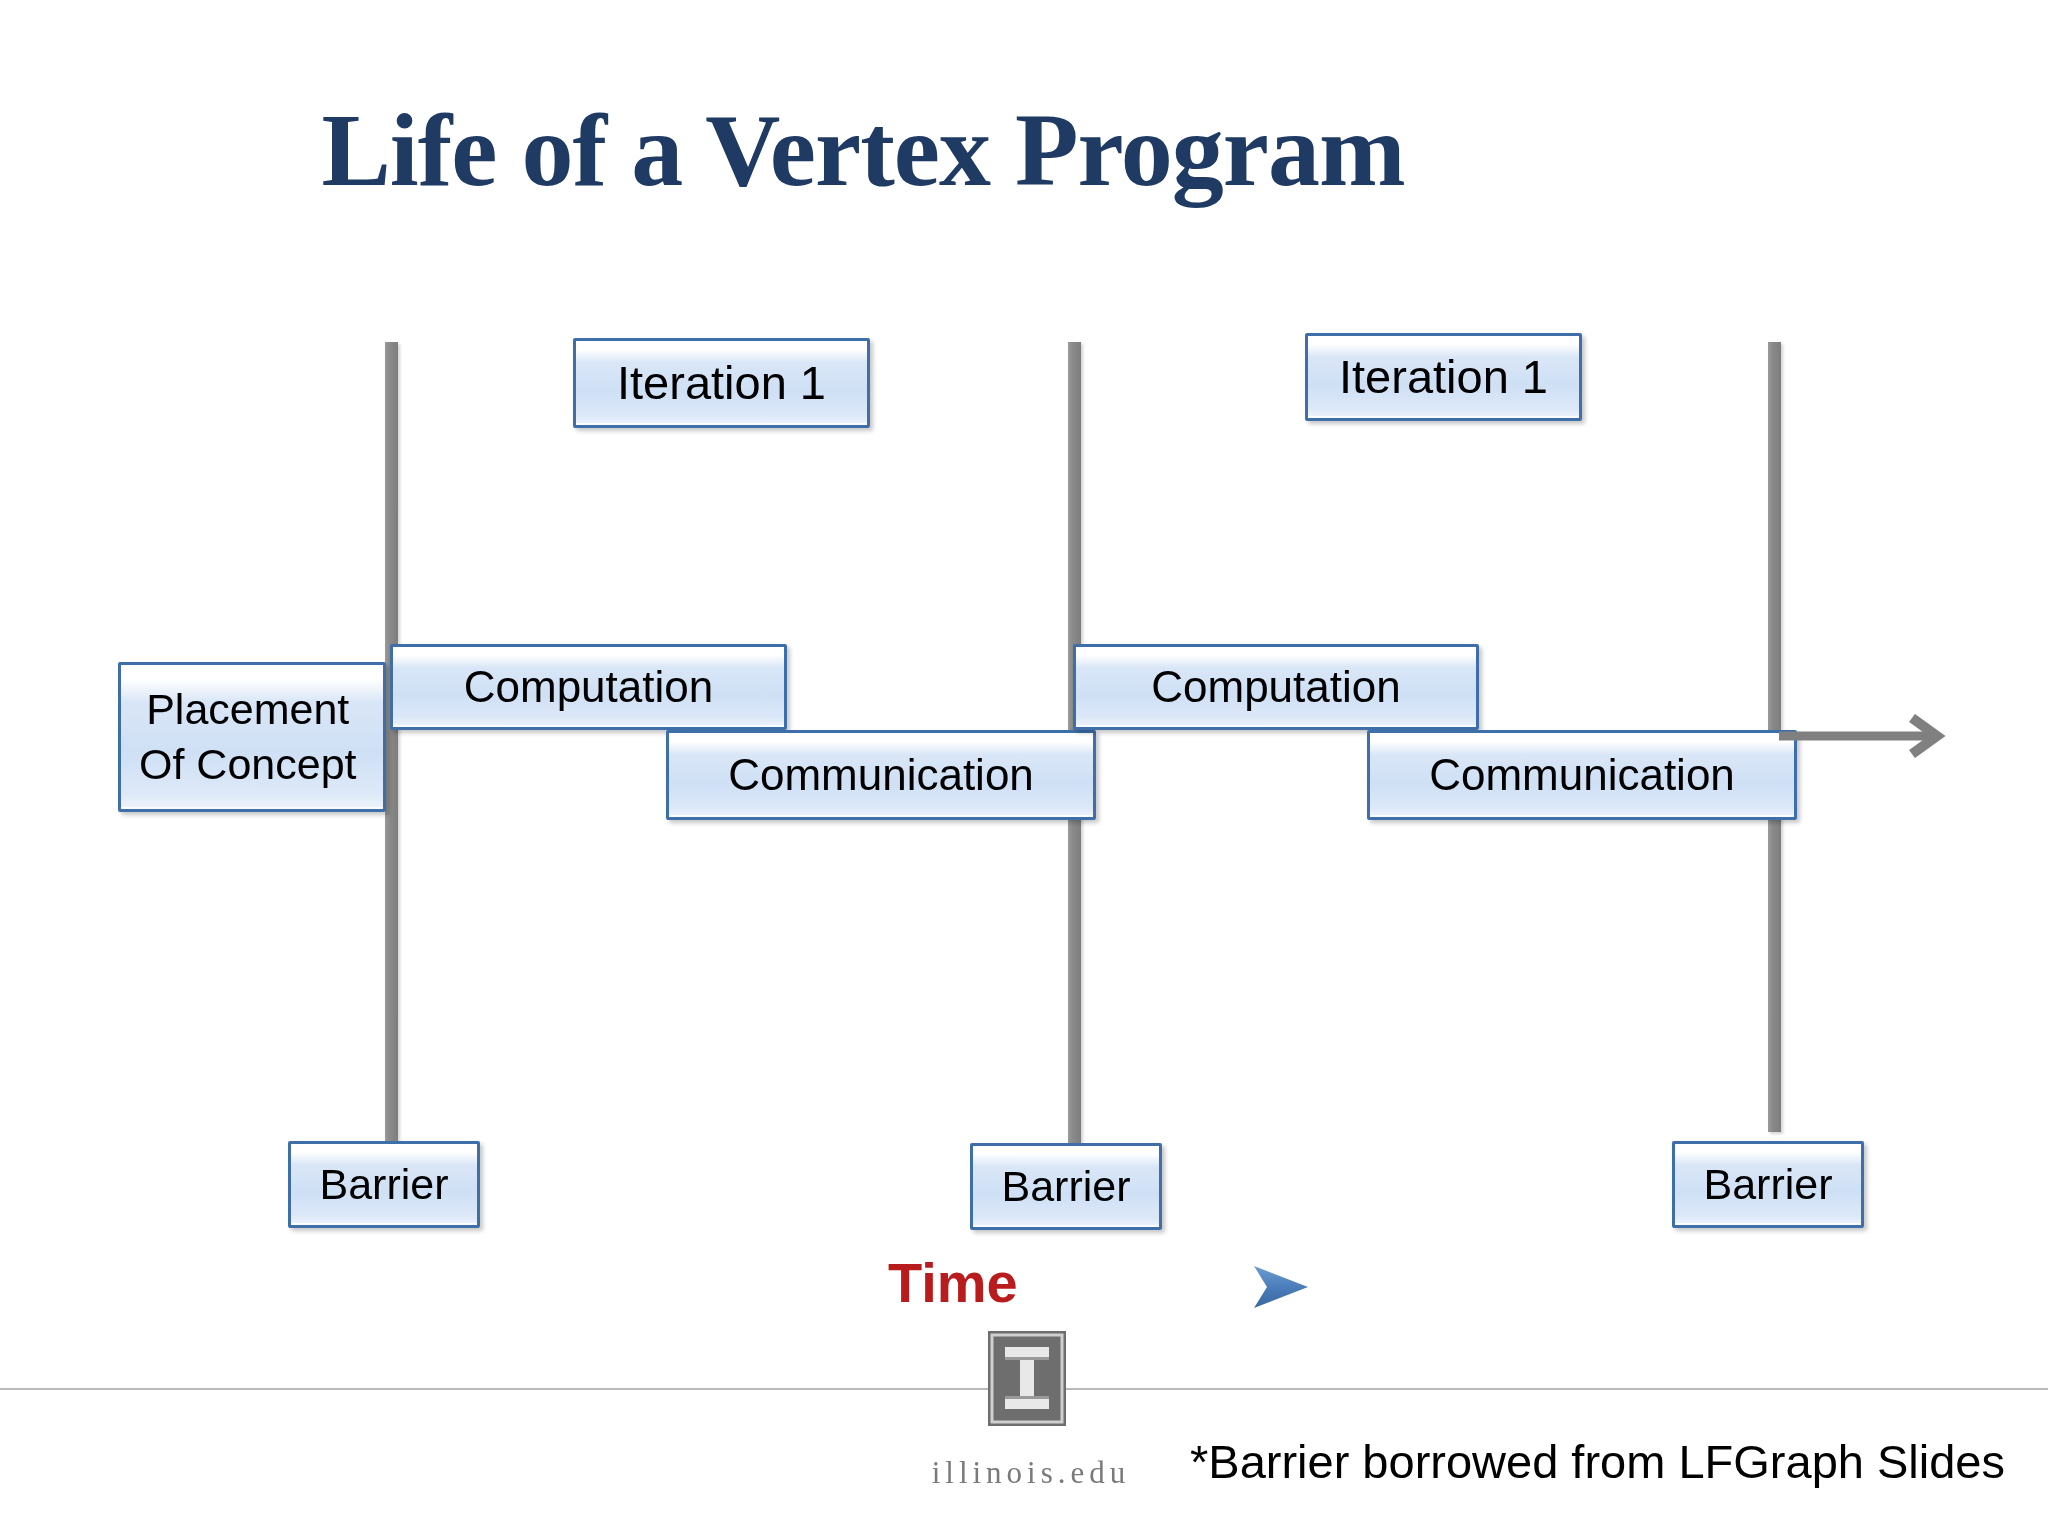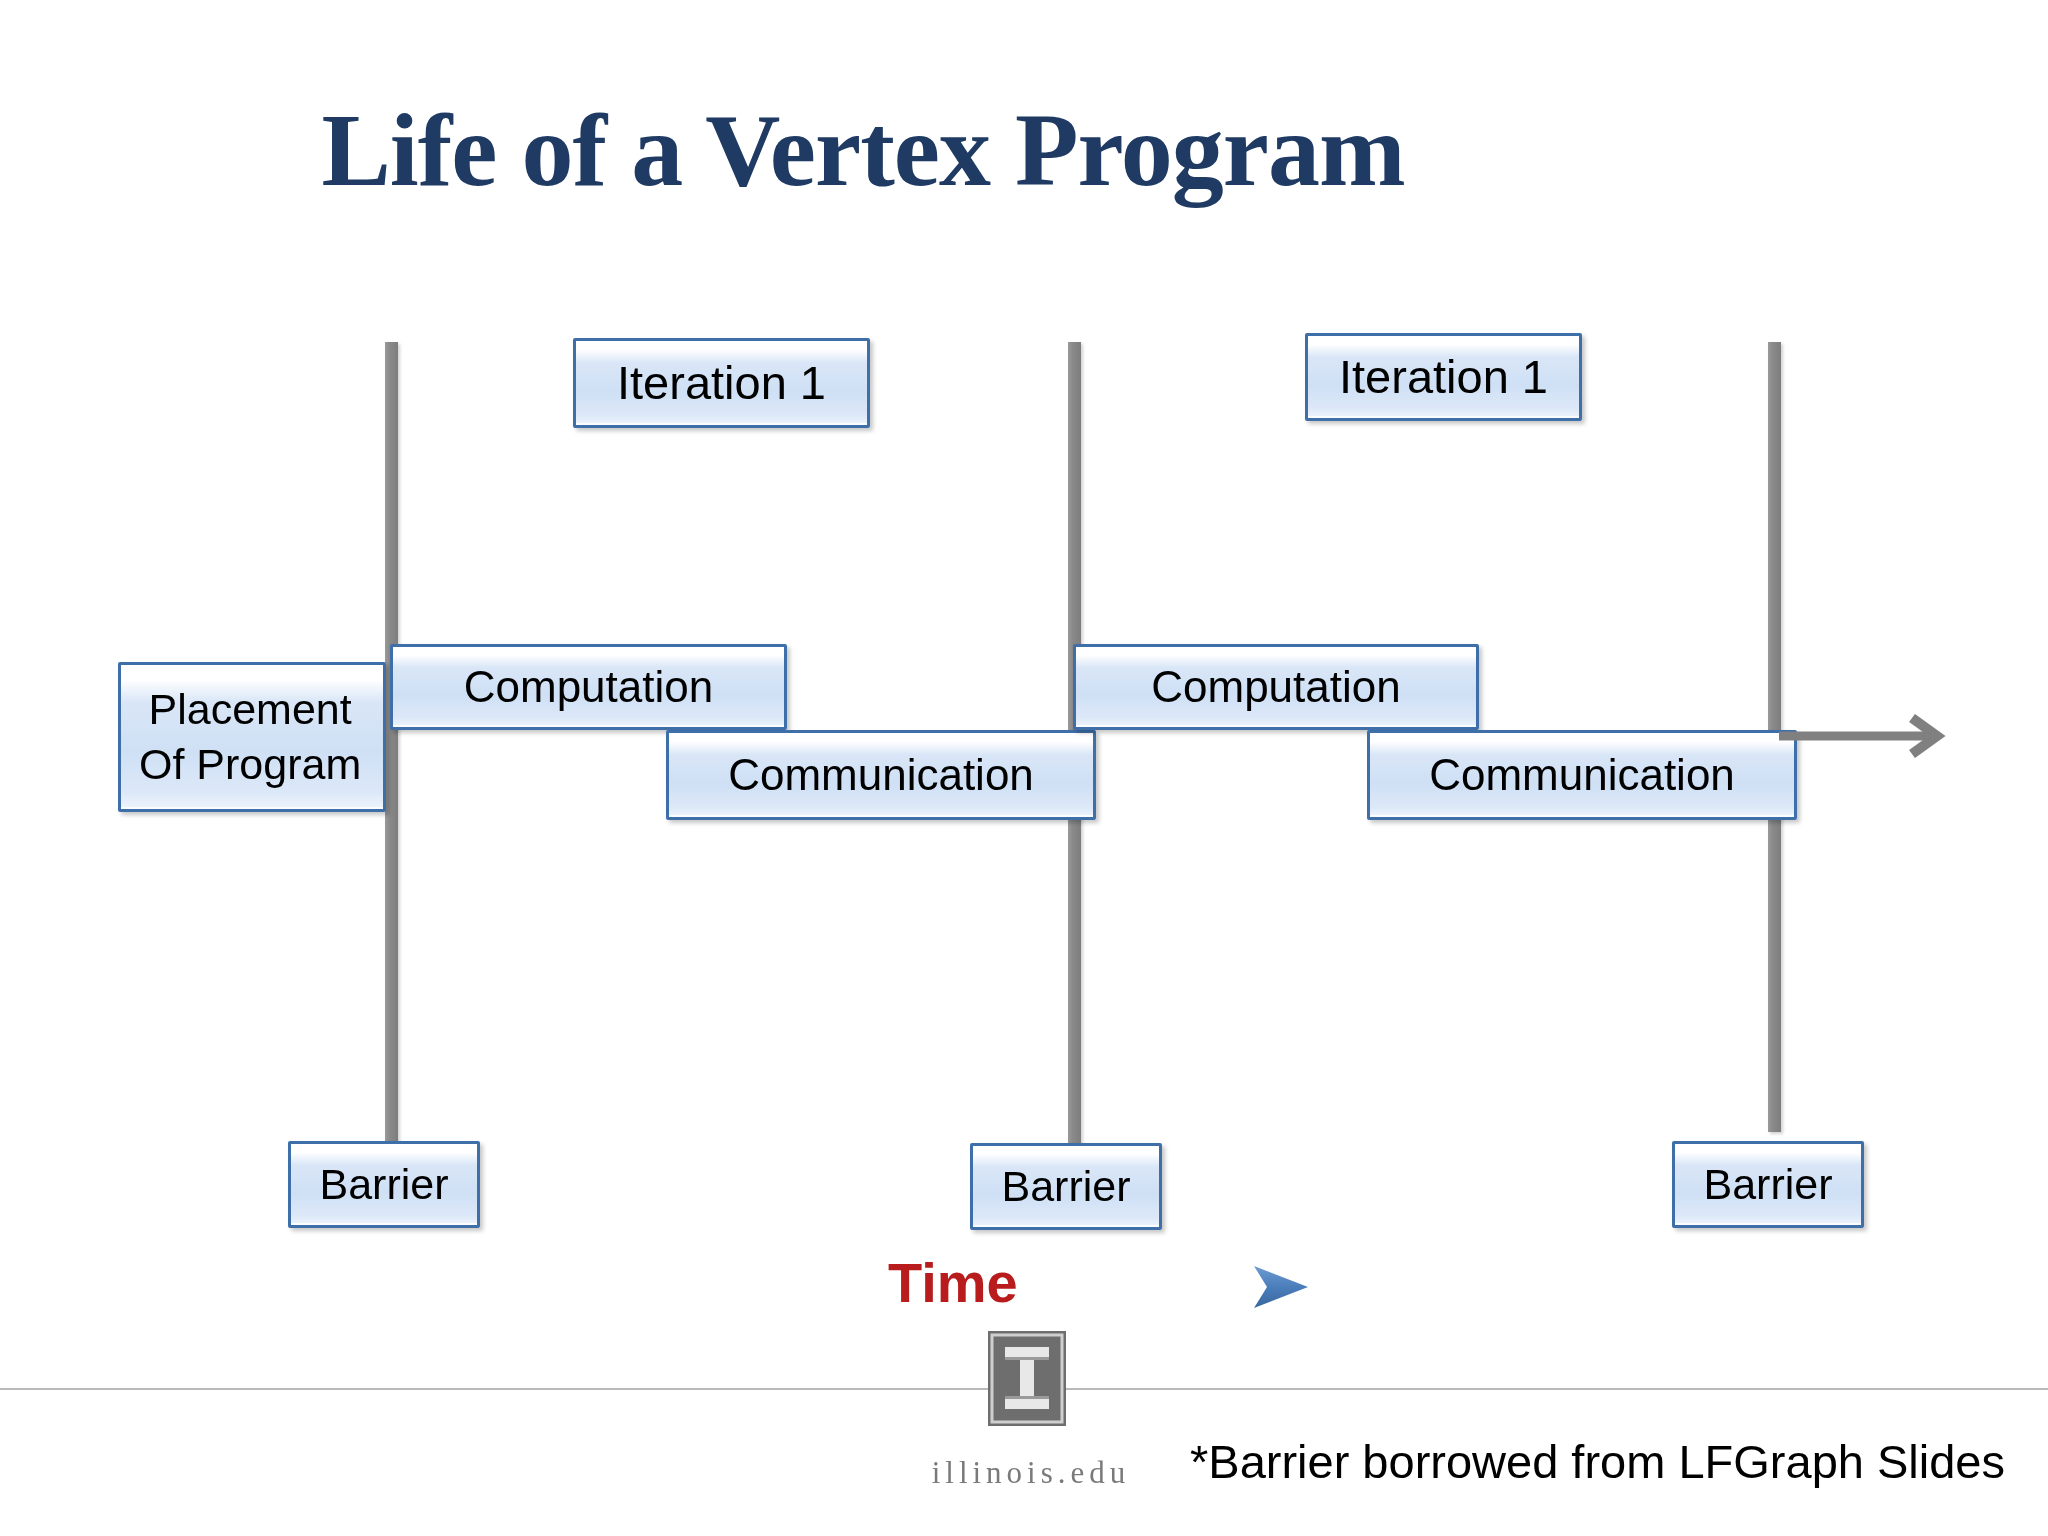--- a/index.html
+++ b/index.html
@@ -131,21 +131,21 @@
     <span class="lbl">Iteration 1</span>
   </div>
 
   <div class="box" id="iteration-1">
     <span class="lbl">Iteration 1</span>
   </div>
 
   <div class="box" id="placement">
     <span class="lbl">
       <span>Placement</span><br>
-      <span>Of Program</span>
+      <span>Of Concept</span>
     </span>
   </div>
 
   <div class="box" id="computation-0">
     <span class="lbl">Computation</span>
   </div>
 
   <div class="box" id="communication-0">
     <span class="lbl">Communication</span>
   </div>

